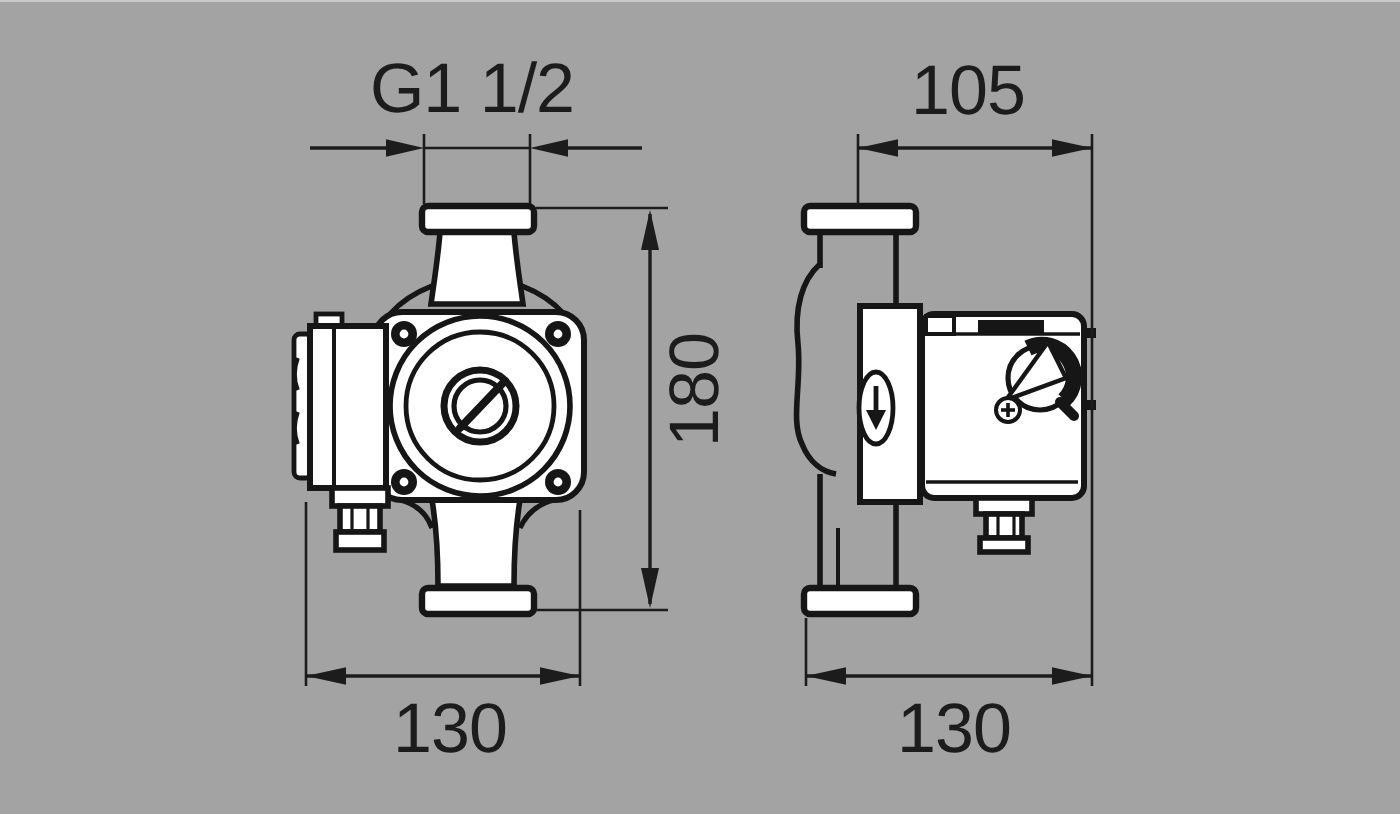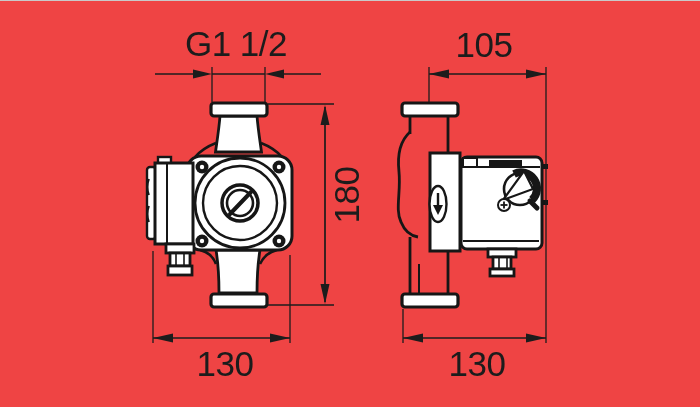--- a/index.html
+++ b/index.html
@@ -1,17 +1,17 @@
 <!DOCTYPE html>
 <html><head>
 <meta charset="utf-8">
 <style>
   html,body{margin:0;padding:0;background:#ffffff;}
   .stage{
-    position:relative;width:700px;height:407px;background:#ef4444;
+    position:relative;width:700px;height:407px;background:#a3a3a3;
     border-top:1px solid #c9c9c9;
     box-sizing:border-box;
     font-family:"Liberation Sans", sans-serif;
     overflow:hidden;
   }
   svg{display:block;}
   .dim-text{
     font-family:"Liberation Sans", sans-serif;
     font-size:35px;
     fill:#1c1c1c;

